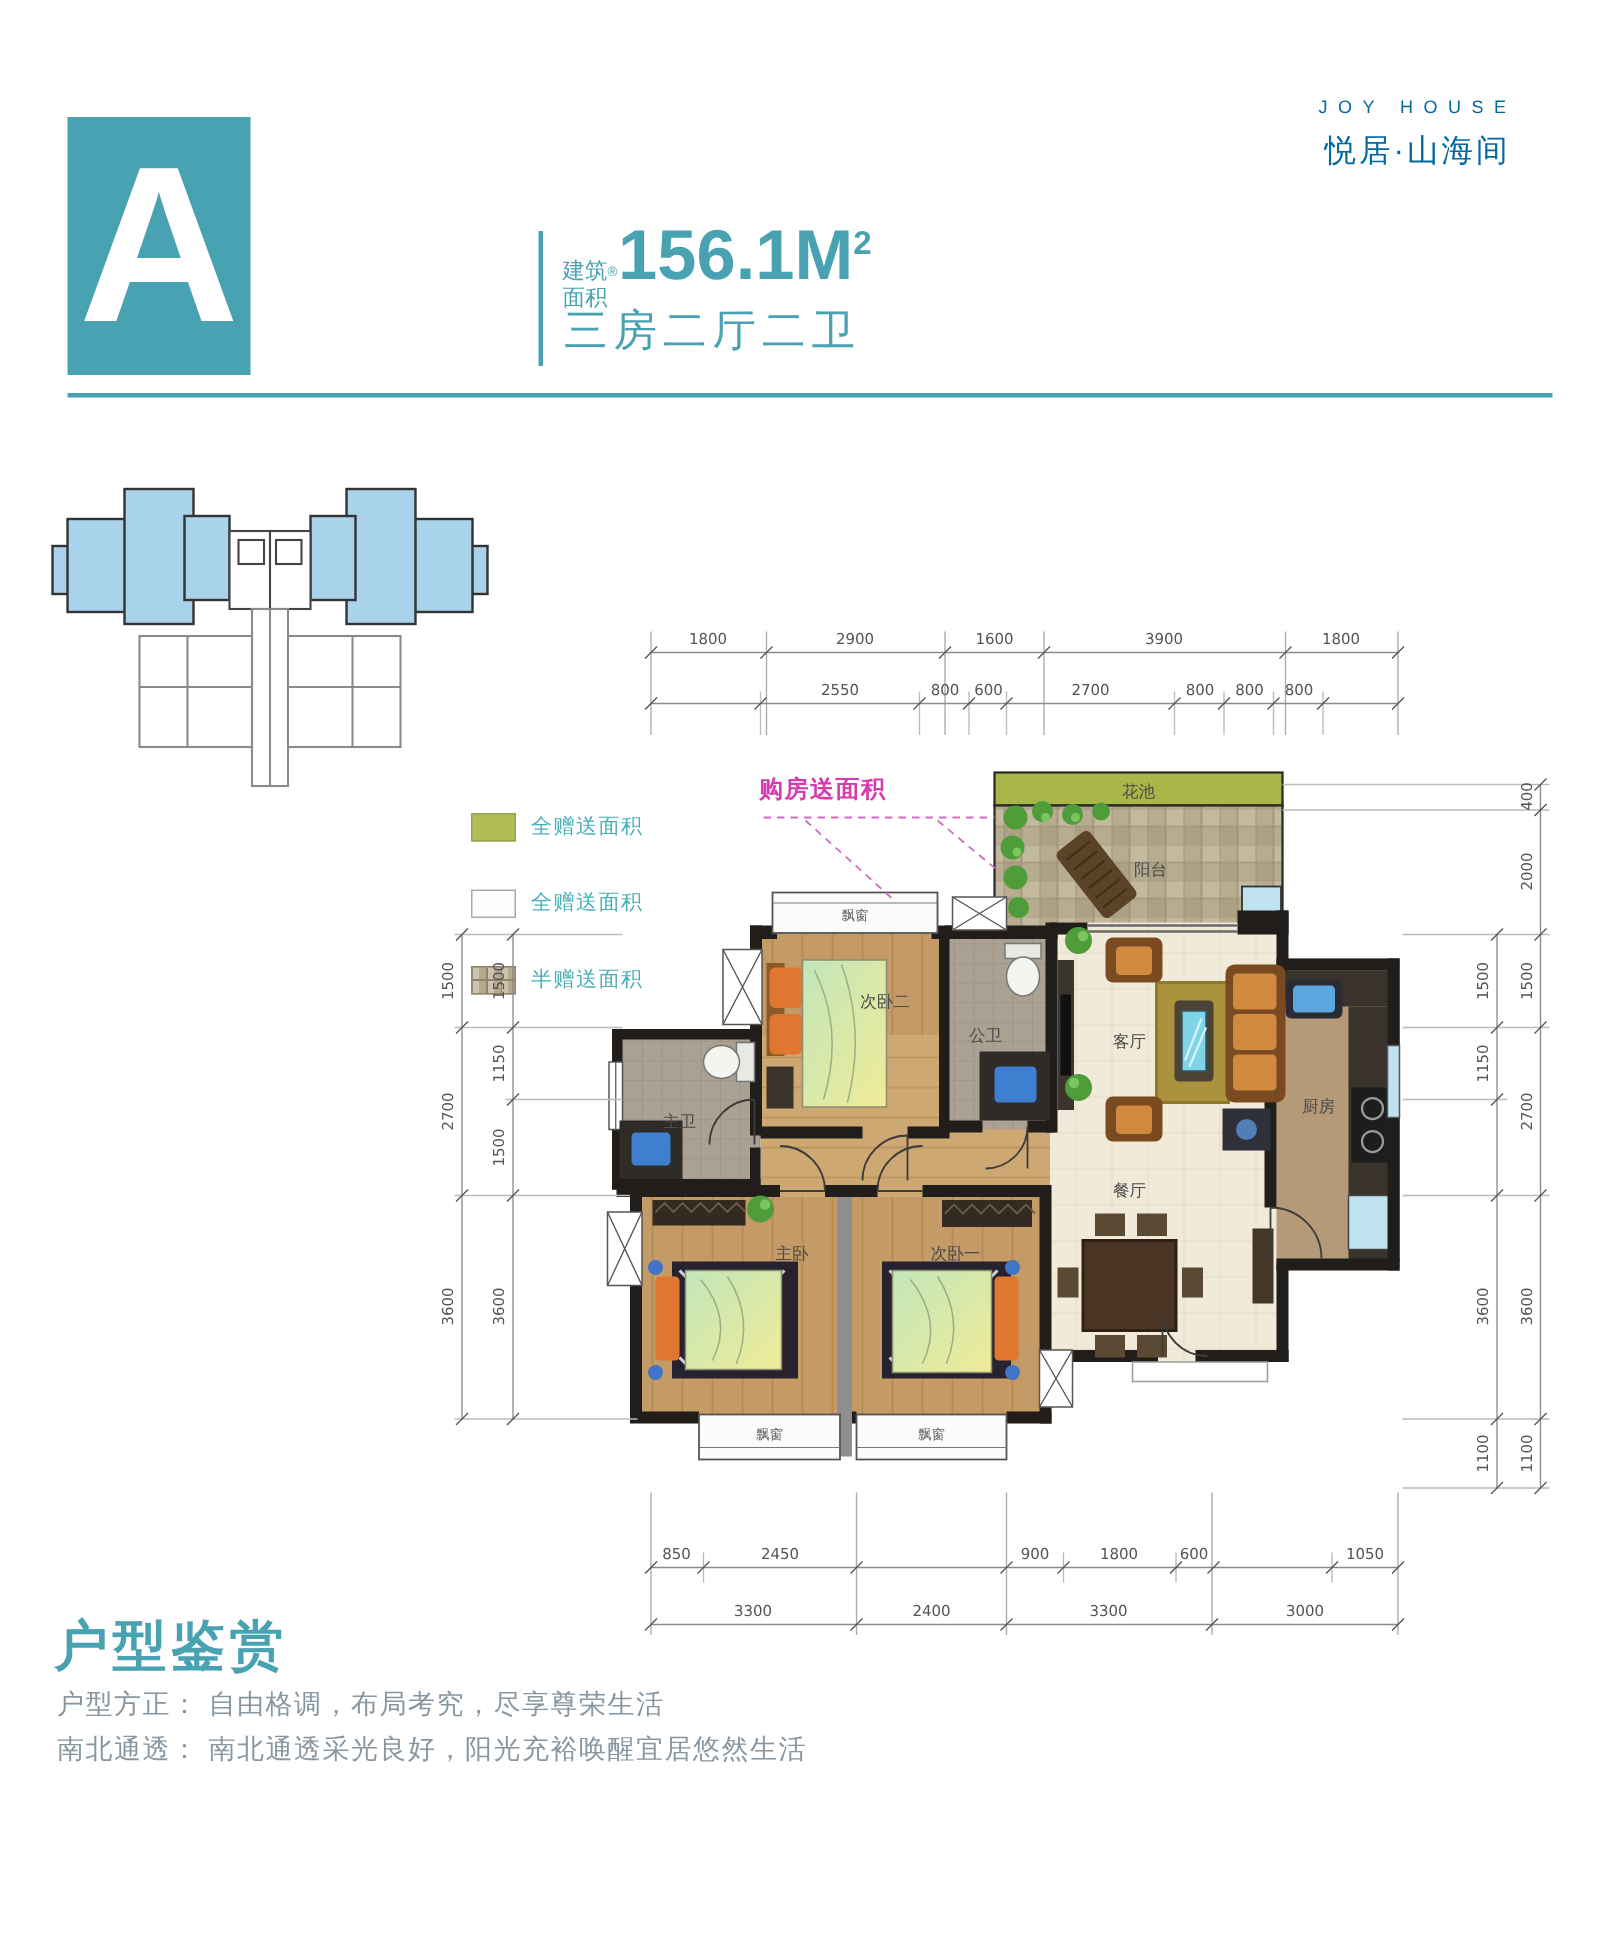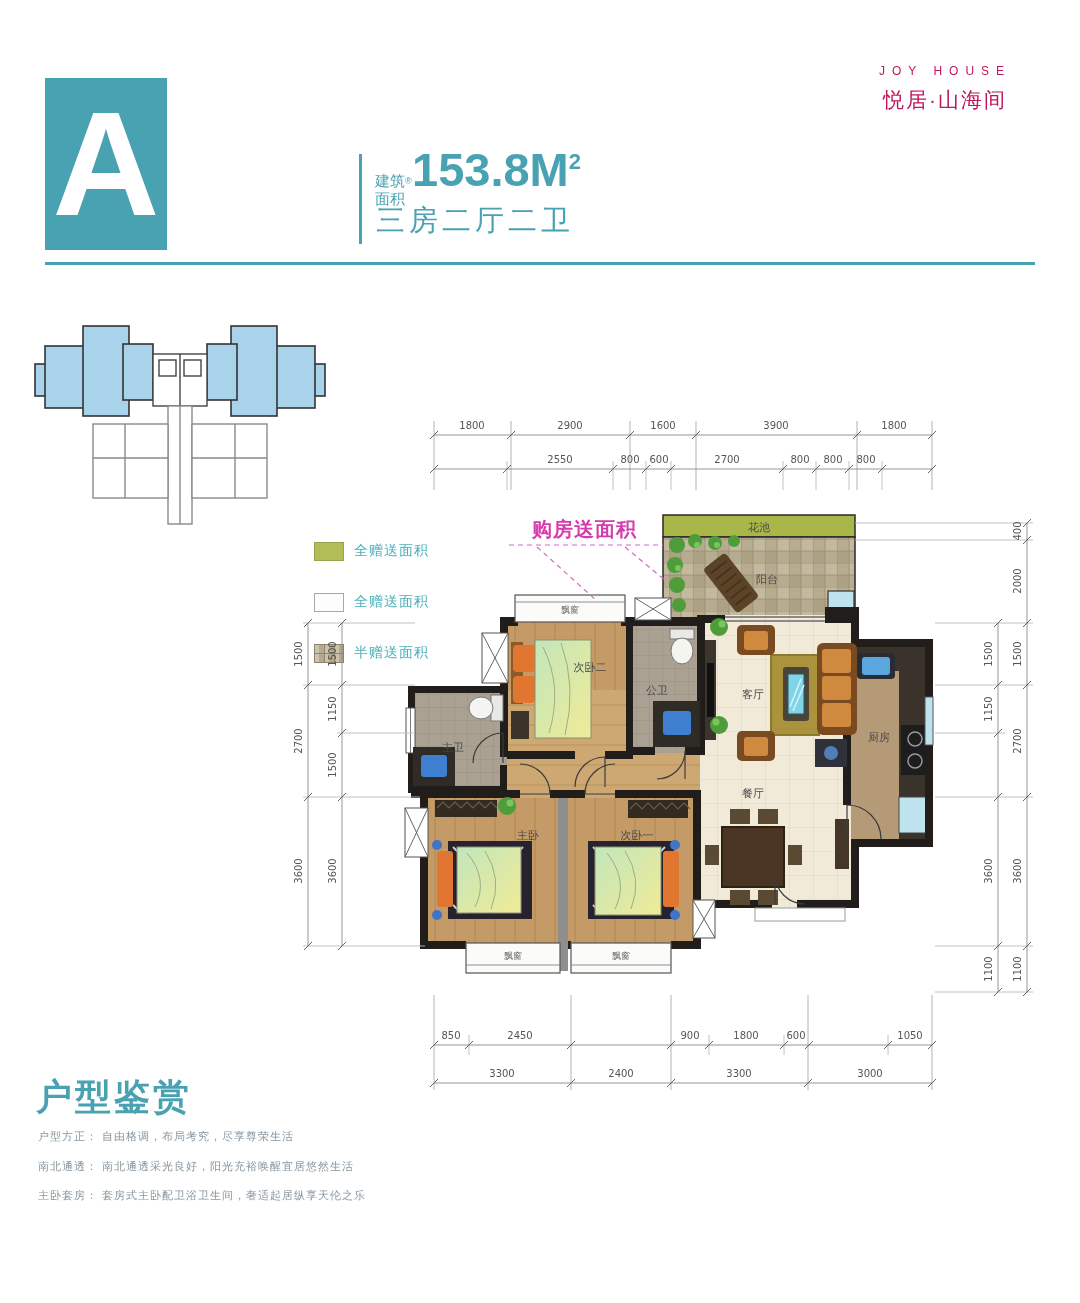--- a/index.html
+++ b/index.html
@@ -10,57 +10,57 @@
               color:#fff;display:flex;align-items:center;justify-content:center;
               font-size:148px;font-weight:bold;line-height:1;}
   .type-label{position:absolute;left:222px;top:150px;font-size:90px;font-weight:700;color:#49a2b2;
               line-height:1;letter-spacing:4px;}
   .vline{position:absolute;left:359px;top:154px;width:3px;height:90px;background:#49a2b2;}
   .area-prefix{position:absolute;left:375px;top:160px;font-size:15px;color:#49a2b2;line-height:18px;font-weight:400;margin-top:12px;}
   .area-mark{font-size:9px;vertical-align:top;}
   .area-value{position:absolute;left:412px;top:146px;font-size:47px;font-weight:800;color:#49a2b2;line-height:1;}
   .area-value sup{font-size:22px;}
   .layout-desc{position:absolute;left:376px;top:201px;font-size:29px;color:#49a2b2;letter-spacing:4px;font-weight:500;}
-  .brand{position:absolute;left:845px;top:64px;width:200px;text-align:center;color:#be185d;}
+  .brand{position:absolute;left:845px;top:64px;width:200px;text-align:center;color:#0369a1;}
   .brand-en{font-size:12px;letter-spacing:7px;}
   .brand-cn{font-size:21px;letter-spacing:2px;margin-top:8px;}
   .hr{position:absolute;left:45px;top:262px;width:990px;height:3px;background:#49a2b2;}
   
   .legend{position:absolute;left:314px;top:518px;}
   .legend-row{display:flex;align-items:flex-start;height:27px;margin-top:24px;}
   .sw{width:30px;height:19px;margin-right:10px;box-sizing:border-box;}
   .sw-olive{background:#b3bd58;border:1px solid #98a24b;}
   .sw-white{background:#fdfdfd;border:1px solid #a9a9a9;}
   .sw-tile{background:#b5a98e;border:1px solid #8f8469;
            background-image:repeating-linear-gradient(0deg,transparent 0 8px,#8f8469 8px 9px),
                             repeating-linear-gradient(90deg,rgba(255,255,255,.3) 0 4px,transparent 4px 9px,#8f8469 9px 10px);}
   .legend-label{font-size:14px;color:#49b0ba;letter-spacing:1px;}
-  .gift-label{position:absolute;left:532px;top:516px;font-size:20px;color:#d53cae;letter-spacing:1px;font-weight:600;}
+  .gift-label{position:absolute;left:506px;top:516px;font-size:16px;color:#d53cae;letter-spacing:1px;font-weight:600;}
   
   .app-title{position:absolute;left:36px;top:1073px;font-size:36px;font-weight:700;color:#49a2b2;letter-spacing:3px;}
-  .app-lines{position:absolute;left:38px;top:1122px;font-size:11px;color:#8796a0;line-height:29.5px;letter-spacing:1px;}
+  .app-lines{position:absolute;left:38px;top:1122px;font-size:18px;color:#8796a0;line-height:29.5px;letter-spacing:1px;}
   
   .rm{font:11px "Liberation Sans",sans-serif;fill:#4a4a4a;}
   .rm-sm{font:9px "Liberation Sans",sans-serif;fill:#666;}
   .dt{font:10px "DejaVu Sans",sans-serif;fill:#555;}
 </style>
 </head>
 <body>
 
 <div class="canvas">
 
   <div class="letter-box">
     <span>A</span>
   </div>
   <div class="vline"></div>
   <div class="area-prefix">
     <div><span>建筑</span><span class="area-mark">®</span></div>
     <div>面积</div>
   </div>
-  <div class="area-value"><span>153.8M</span><sup>2</sup></div>
+  <div class="area-value"><span>156.1M</span><sup>2</sup></div>
   <div class="layout-desc">三房二厅二卫</div>
   <div class="brand">
     <div class="brand-en">JOY HOUSE</div>
     <div class="brand-cn">悦居·山海间</div>
   </div>
   <div class="hr"></div>
 
   <svg style="position:absolute;left:25px;top:306px;" width="310" height="238" viewBox="0 0 310 238">
     <g stroke="#333" stroke-width="1.6" fill="#a9d3ea">
       <rect x="10" y="58" width="16" height="32"></rect>
@@ -453,16 +453,15 @@
       <text class="dt" transform="rotate(-90 733 346)" x="733" y="349">2700</text>
       <text class="dt" transform="rotate(-90 733 476)" x="733" y="479">3600</text>
       <text class="dt" transform="rotate(-90 733 574)" x="733" y="577">1100</text>
     </g>
   </svg>
 
   <div class="app-title">户型鉴赏</div>
   <div class="app-lines">
     <div>户型方正： 自由格调，布局考究，尽享尊荣生活</div>
     <div>南北通透： 南北通透采光良好，阳光充裕唤醒宜居悠然生活</div>
-    <div>主卧套房： 套房式主卧配卫浴卫生间，奢适起居纵享天伦之乐</div>
   </div>
 
 </div>
 
 </body></html>

